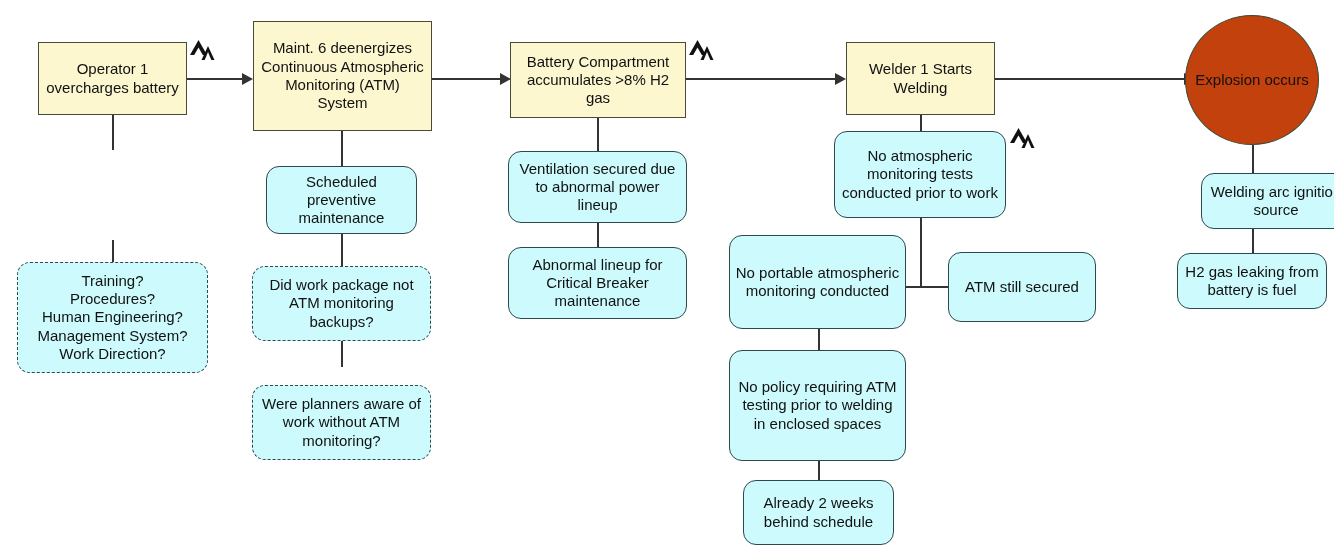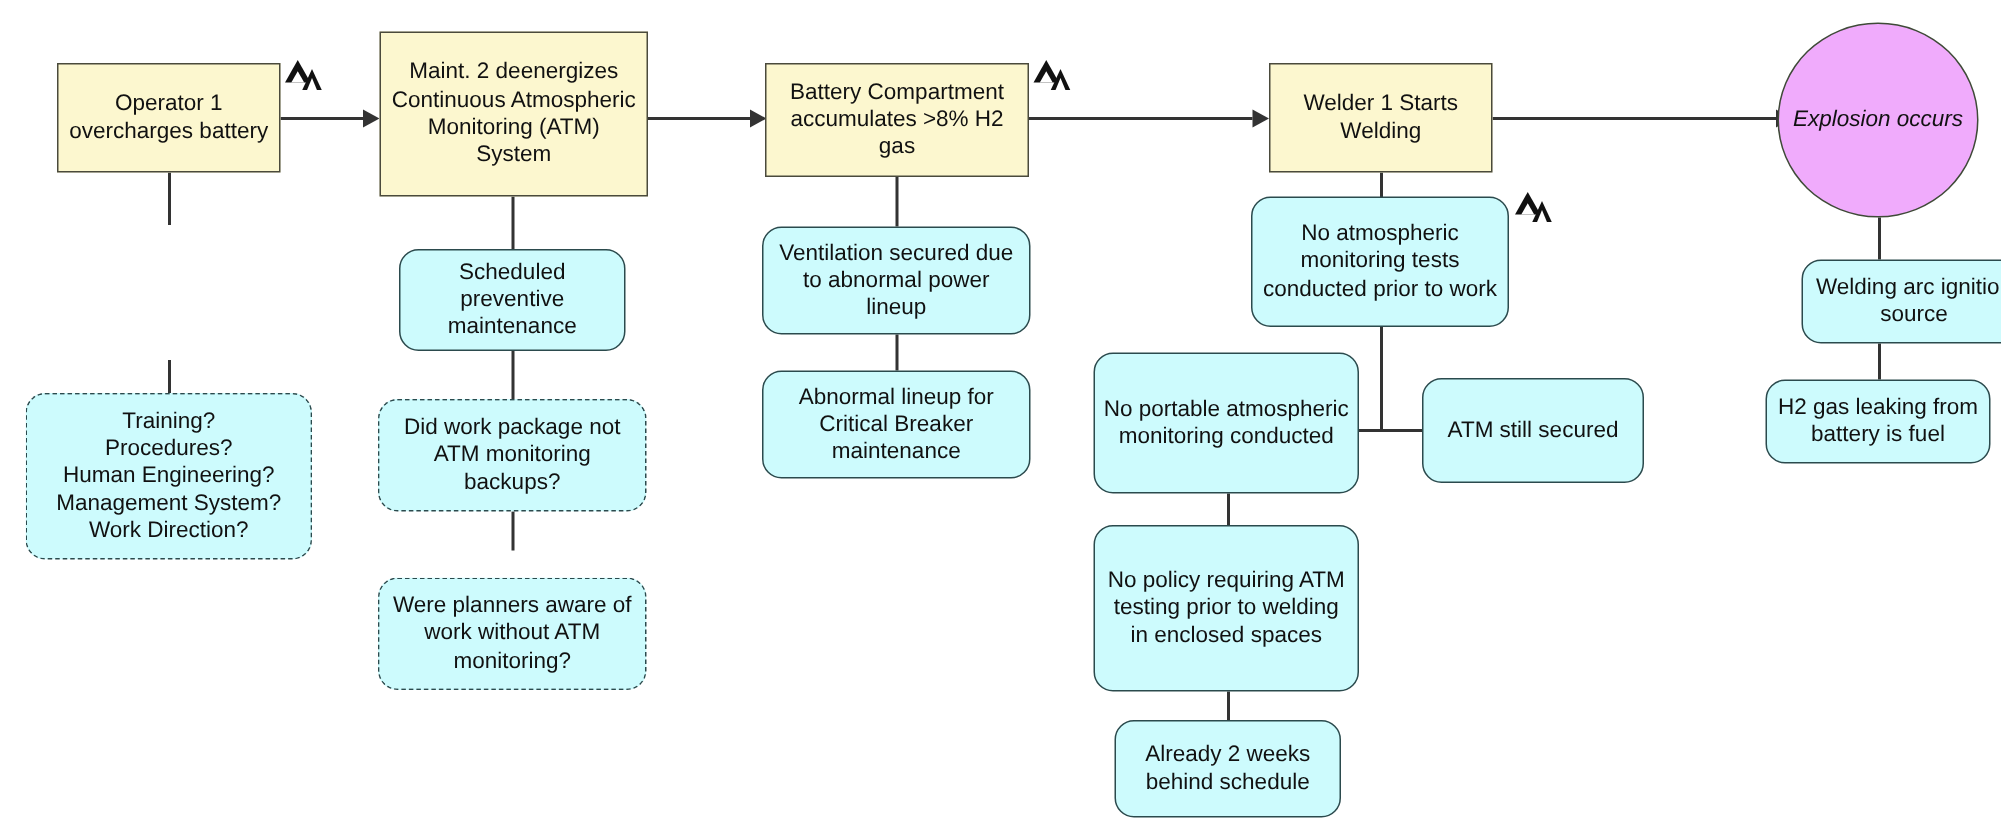--- a/index.html
+++ b/index.html
@@ -37,24 +37,23 @@
     background: #cdfbfd;
     border: 1.6px solid #2b4a4d;
     border-radius: 13px;
   }
   .node.quest {
     background: #cdfbfd;
     border: 1.8px dashed #2b4a4d;
     border-radius: 13px;
   }
   .node.outcome {
-    background: #f0abfc;
+    background: #c2410c;
     border: 1.6px solid #3f4a38;
     border-radius: 50%;
-    font-style: italic;
   }
   .edge {
     position: absolute;
     background: #333333;
     z-index: 1;
   }
   .edge.h { height: 1.6px; }
   .edge.v { width: 1.6px; }
   .arrowhead {
     position: absolute;
@@ -102,21 +101,21 @@
   <div class="edge h" style="left:906px; top:286px; width:16px;"></div>
   <div class="edge h" style="left:920px; top:286px; width:28px;"></div>
   <div class="edge v" style="left:818px; top:329px; height:21px;"></div>
   <div class="edge v" style="left:818px; top:461px; height:19px;"></div>
 
   <div class="edge v" style="left:1252px; top:145px; height:28px;"></div>
   <div class="edge v" style="left:1252px; top:229px; height:24px;"></div>
 
   <div class="node event" style="left:38px; top:42px; width:149px; height:73px;">Operator 1 overcharges battery</div>
 
-  <div class="node event" style="left:253px; top:21px; width:179px; height:110px;">Maint. 2 deenergizes Continuous Atmospheric Monitoring (ATM) System</div>
+  <div class="node event" style="left:253px; top:21px; width:179px; height:110px;">Maint. 6 deenergizes Continuous Atmospheric Monitoring (ATM) System</div>
 
   <div class="node event" style="left:510px; top:42px; width:176px; height:76px;">Battery Compartment accumulates &gt;8% H2 gas</div>
 
   <div class="node event" style="left:846px; top:42px; width:149px; height:73px;">Welder 1 Starts Welding</div>
 
   <div class="node outcome" style="left:1185px; top:15px; width:134px; height:130px;">Explosion occurs</div>
 
 
   <div class="node quest" style="left:17px; top:262px; width:191px; height:111px; flex-direction:column;">
     <div>Training?</div>

